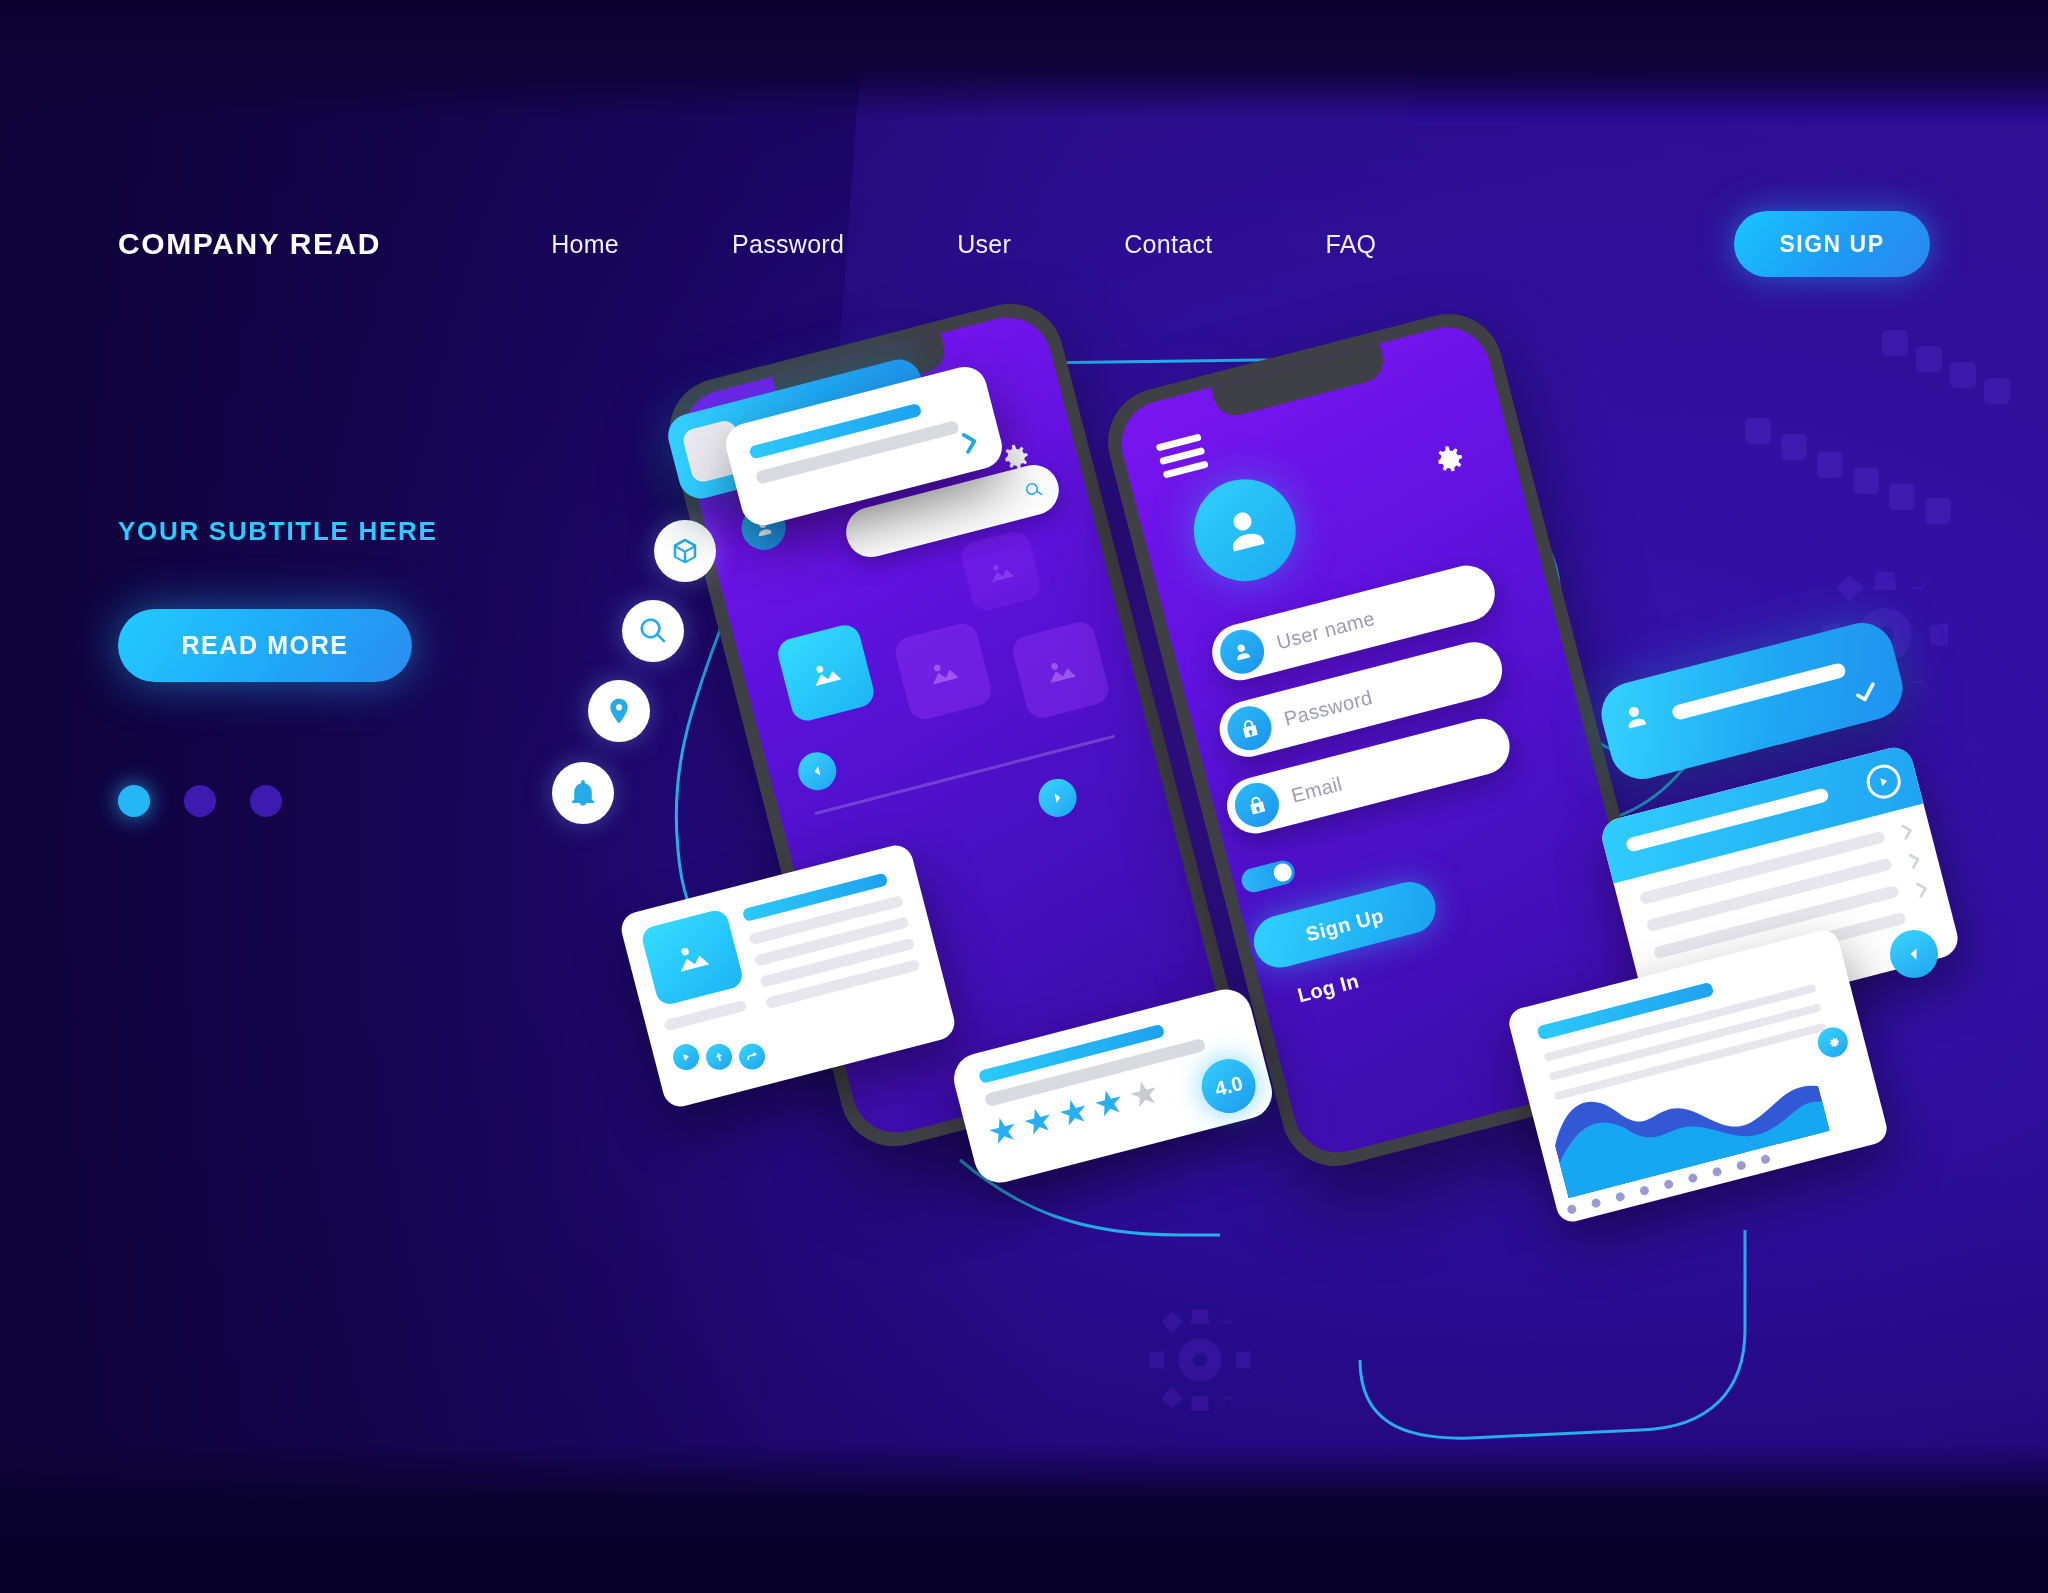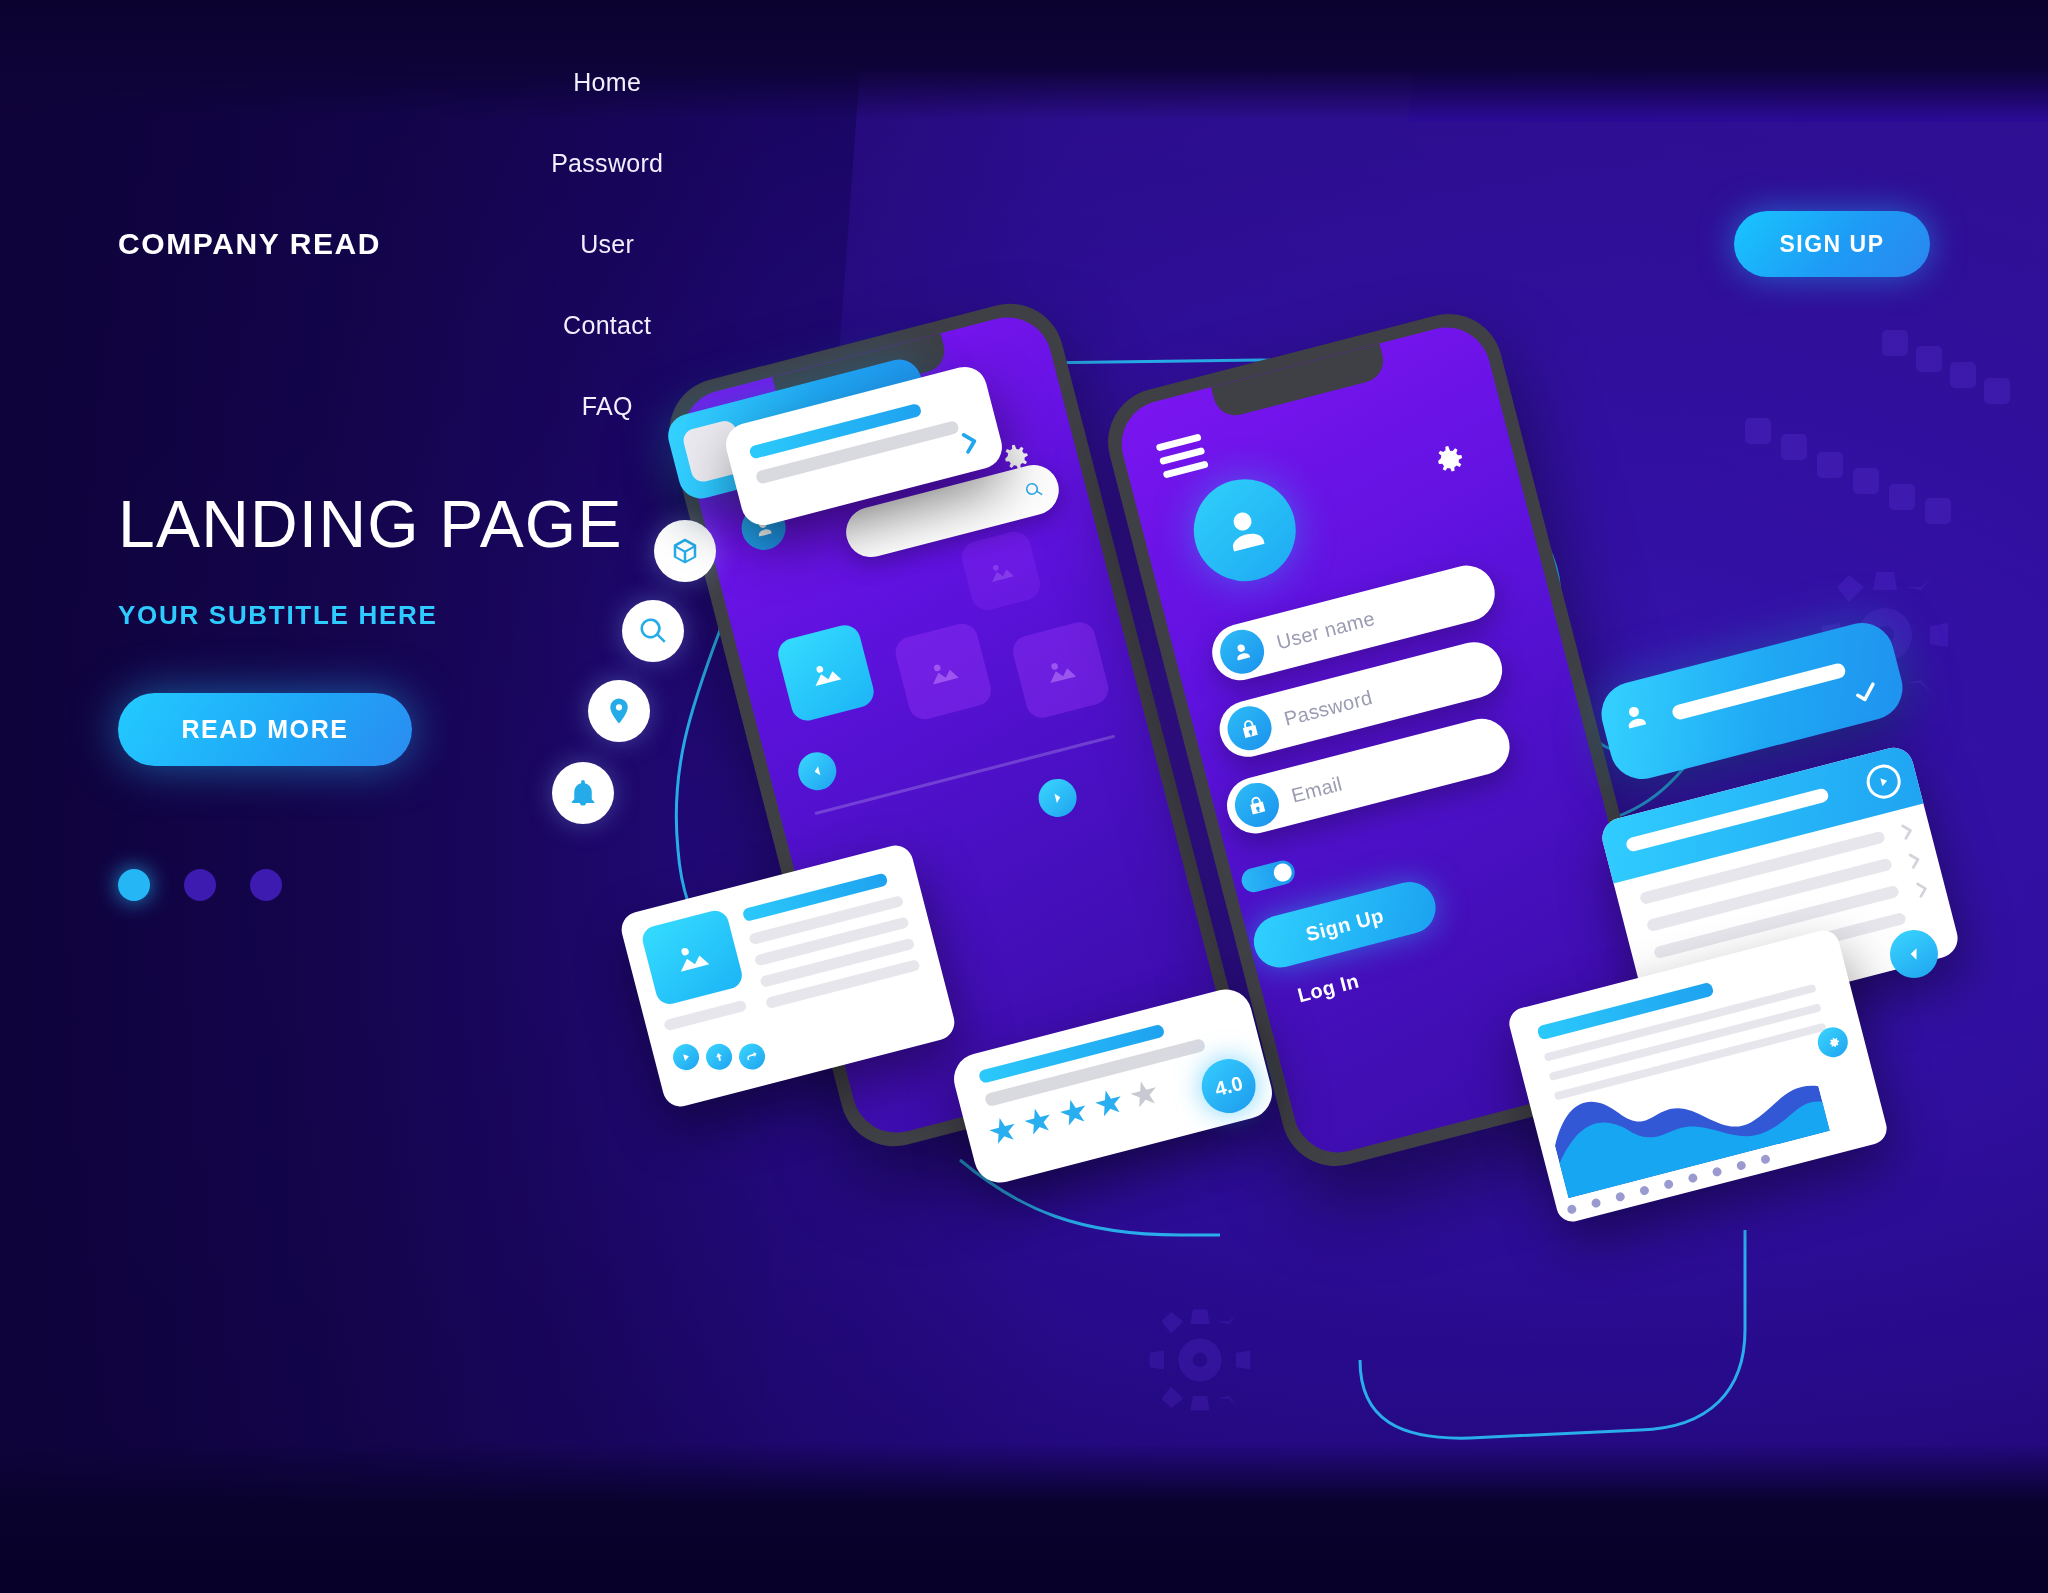--- a/index.html
+++ b/index.html
@@ -85,24 +85,22 @@
   }
   .brand {
     color: #ffffff;
     font-size: 30px;
     font-weight: 700;
     letter-spacing: 1.6px;
     white-space: nowrap;
   }
   .nav-links {
     display: flex;
-    align-items: center;
-    gap: 52px;
+    gap: 113px;
     margin-left: 170px;
-    flex-direction: column;
   }
   .nav-link {
     color: #f2efff;
     font-size: 25px;
     font-weight: 400;
     letter-spacing: 0.3px;
     text-decoration: none;
     white-space: nowrap;
     cursor: pointer;
   }
@@ -429,21 +427,20 @@
       <a class="nav-link">Home</a>
       <a class="nav-link">Password</a>
       <a class="nav-link">User</a>
       <a class="nav-link">Contact</a>
       <a class="nav-link">FAQ</a>
     </nav>
     <button class="signup-btn">SIGN UP</button>
   </div>
 
   <div class="hero">
-    <h2 class="hero-sub">LANDING PAGE</h2>
     <div class="hero-subtitle">YOUR SUBTITLE HERE</div>
     <button class="read-more">READ MORE</button>
     <div class="dots">
       <span class="dot active"></span>
       <span class="dot idle"></span>
       <span class="dot idle"></span>
     </div>
   </div>
 
   <div class="illus">

